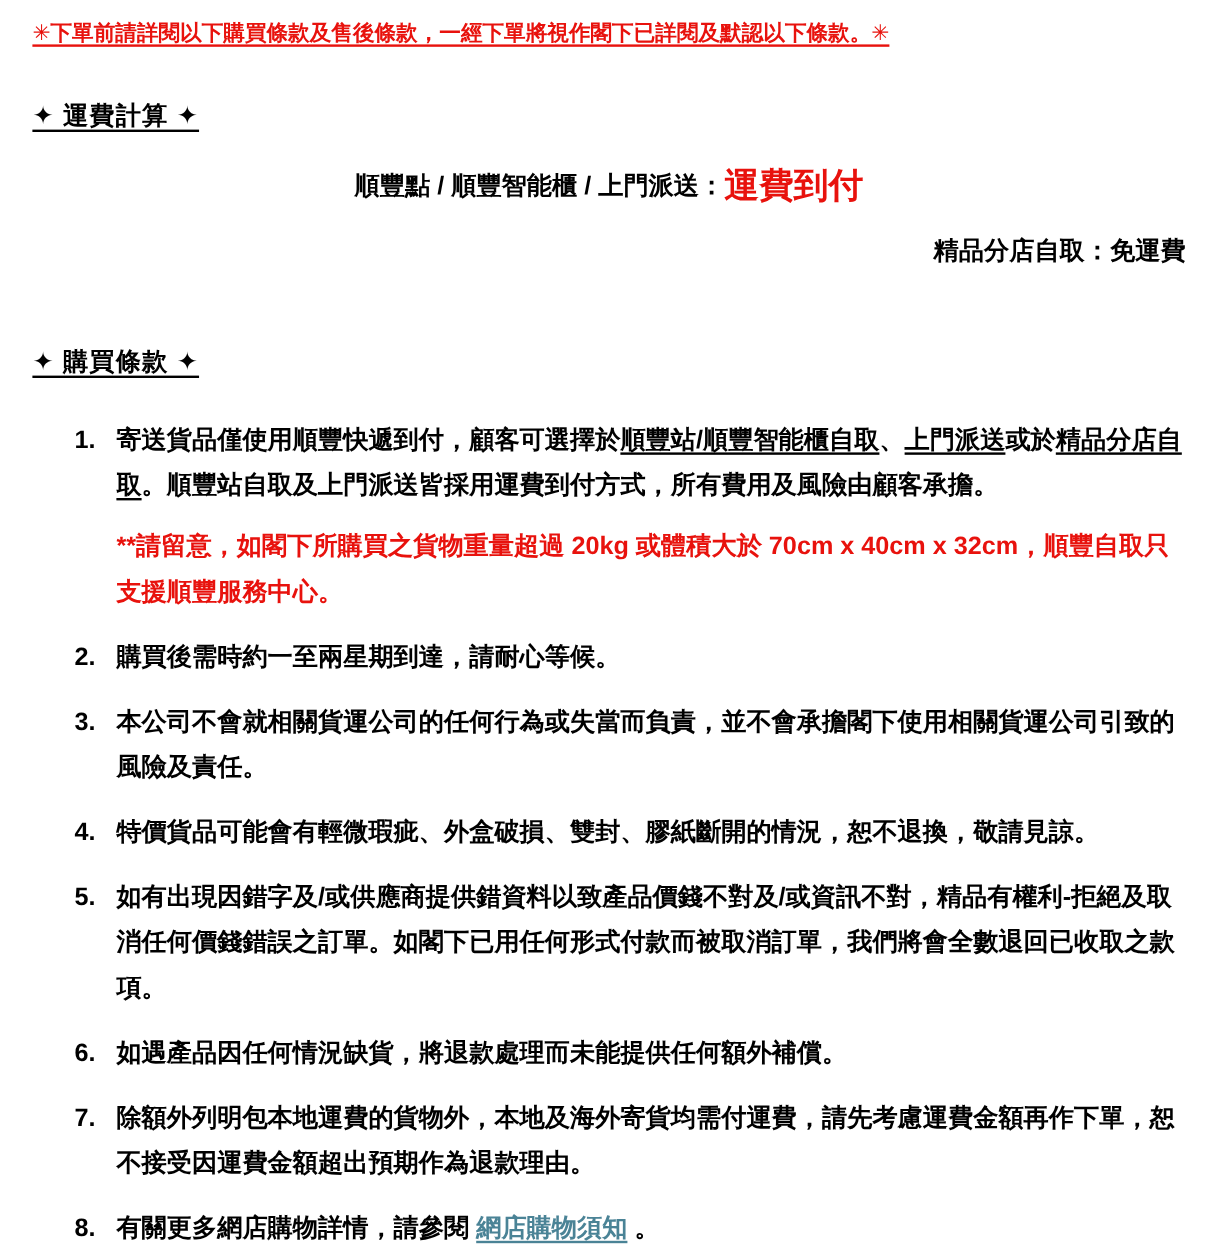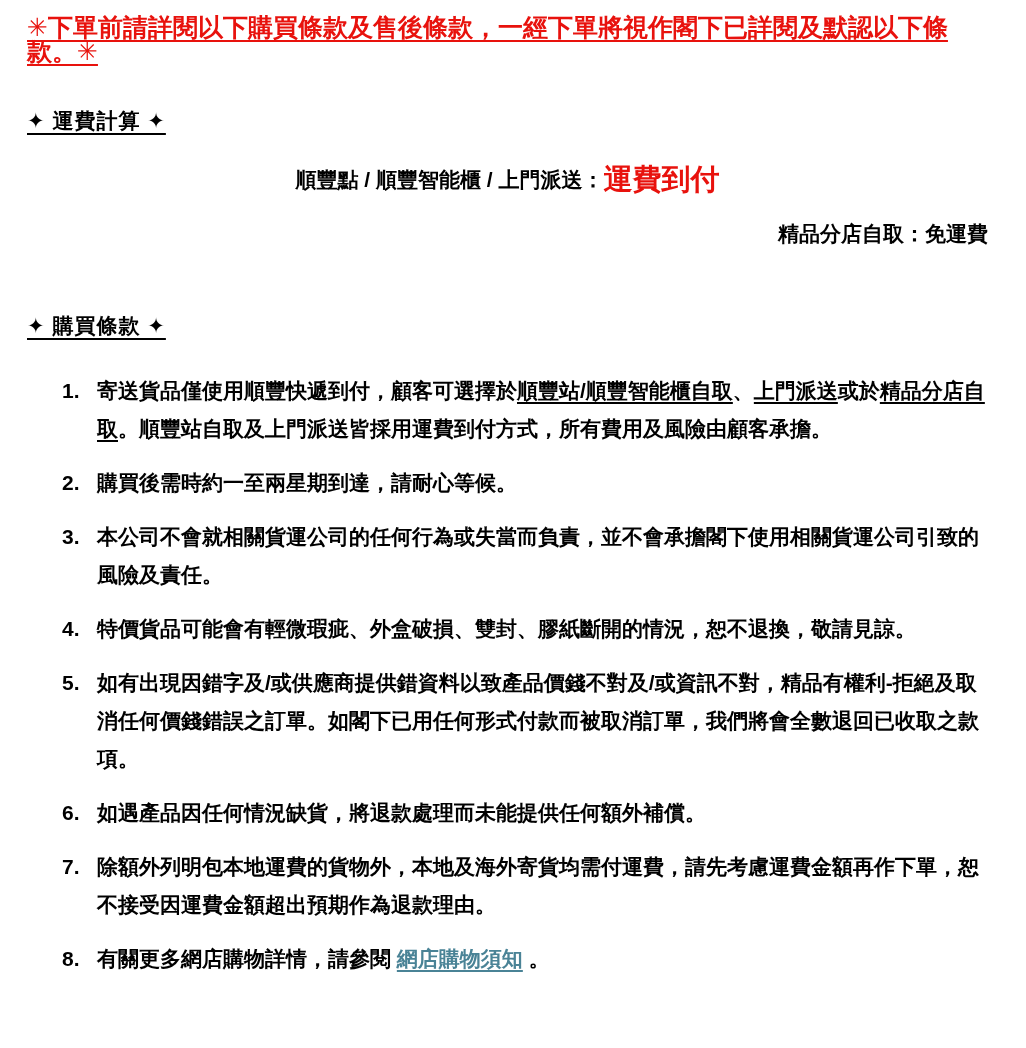--- a/index.html
+++ b/index.html
@@ -10,21 +10,21 @@
   html,body{margin:0;padding:0;background:#ffffff;}
   body{
     width:1026px;height:1048px;box-sizing:border-box;
     padding:15px 38px 20px 27px;
     font-family:"Liberation Sans","DejaVu Sans",sans-serif;
     font-weight:700;color:var(--ink);
     -webkit-font-smoothing:antialiased;
   }
   .notice-banner{
     color:var(--red);
-    font-size:25px;line-height:24px;
+    font-size:18px;line-height:24px;
     text-decoration:underline;
     text-decoration-thickness:2px;
     text-underline-offset:4px;
     margin:0 0 46px 0;
   }
   .section-heading{
     font-size:21px;line-height:24px;
     text-decoration:underline;
     text-decoration-thickness:2px;
     text-underline-offset:5px;
@@ -81,20 +81,21 @@
 <p class="ship-line"><span>順豐點 / 順豐智能櫃 / 上門派送：</span><span class="ship-fee">運費到付</span></p>
 
 <p class="pickup-line">精品分店自取：免運費</p>
 
 <h2 class="section-heading terms-heading">✦  購買條款  ✦</h2>
 
 <ol class="terms-list">
   <li>
     <span class="num">1.</span>
     <span>寄送貨品僅使用順豐快遞到付，顧客可選擇於</span><span class="u">順豐站/順豐智能櫃自取</span><span>、</span><span class="u">上門派送</span><span>或於</span><span class="u">精品分店自取</span><span>。順豐站自取及上門派送皆採用運費到付方式，所有費用及風險由顧客承擔。</span>
+    <p class="overweight-note">**請留意，如閣下所購買之貨物重量超過 20kg 或體積大於 70cm x 40cm x 32cm，順豐自取只支援順豐服務中心。</p>
   </li>
   <li>
     <span class="num">2.</span>
     <span>購買後需時約一至兩星期到達，請耐心等候。</span>
   </li>
   <li>
     <span class="num">3.</span>
     <span>本公司不會就相關貨運公司的任何行為或失當而負責，並不會承擔閣下使用相關貨運公司引致的風險及責任。</span>
   </li>
   <li>

